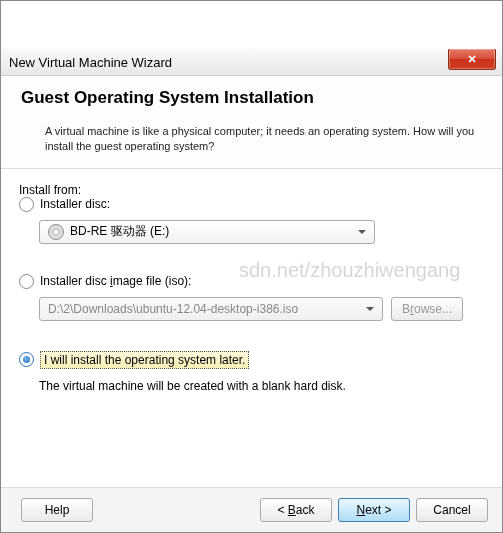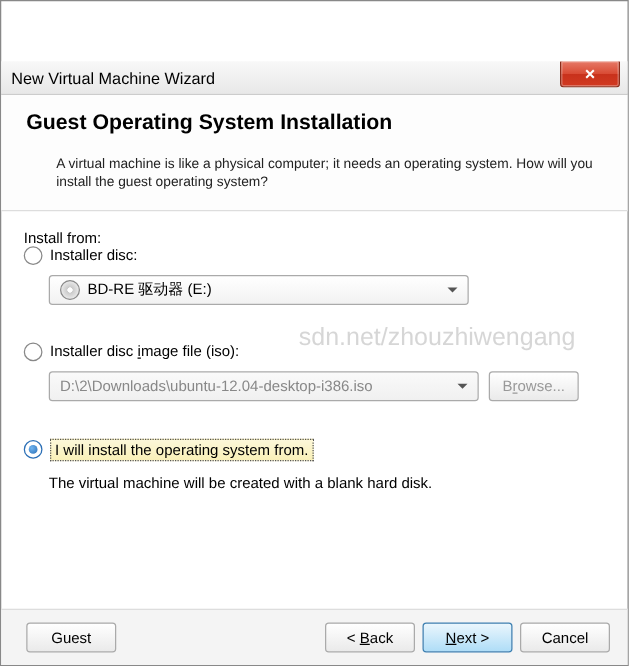--- a/index.html
+++ b/index.html
@@ -240,30 +240,30 @@
         <div class="btn disabled">
           <span>B<span class="underline">r</span>owse...</span>
         </div>
       </div>
     </div>
 
     <div class="option" style="margin-bottom:0">
       <span class="radio checked">
           <span class="radio-dot"></span>
         </span>
-      <span class="selected-option">I will install the operating system from.</span>
+      <span class="selected-option">I will install the operating system later.</span>
     </div>
     <div class="note">The virtual machine will be created with a blank hard disk.</div>
 
     <span class="watermark" style="top:258px; left:238px">sdn.net/zhouzhiwengang</span>
   </div>
 
   <div class="footer">
     <div class="btn">
-      <span>Guest</span>
+      <span>Help</span>
     </div>
     <div class="spacer"></div>
     <div class="btn">
       <span>&lt; <span class="underline">B</span>ack</span>
     </div>
     <div class="btn primary">
       <span><span class="underline">N</span>ext &gt;</span>
     </div>
     <div class="btn">
       <span>Cancel</span>

